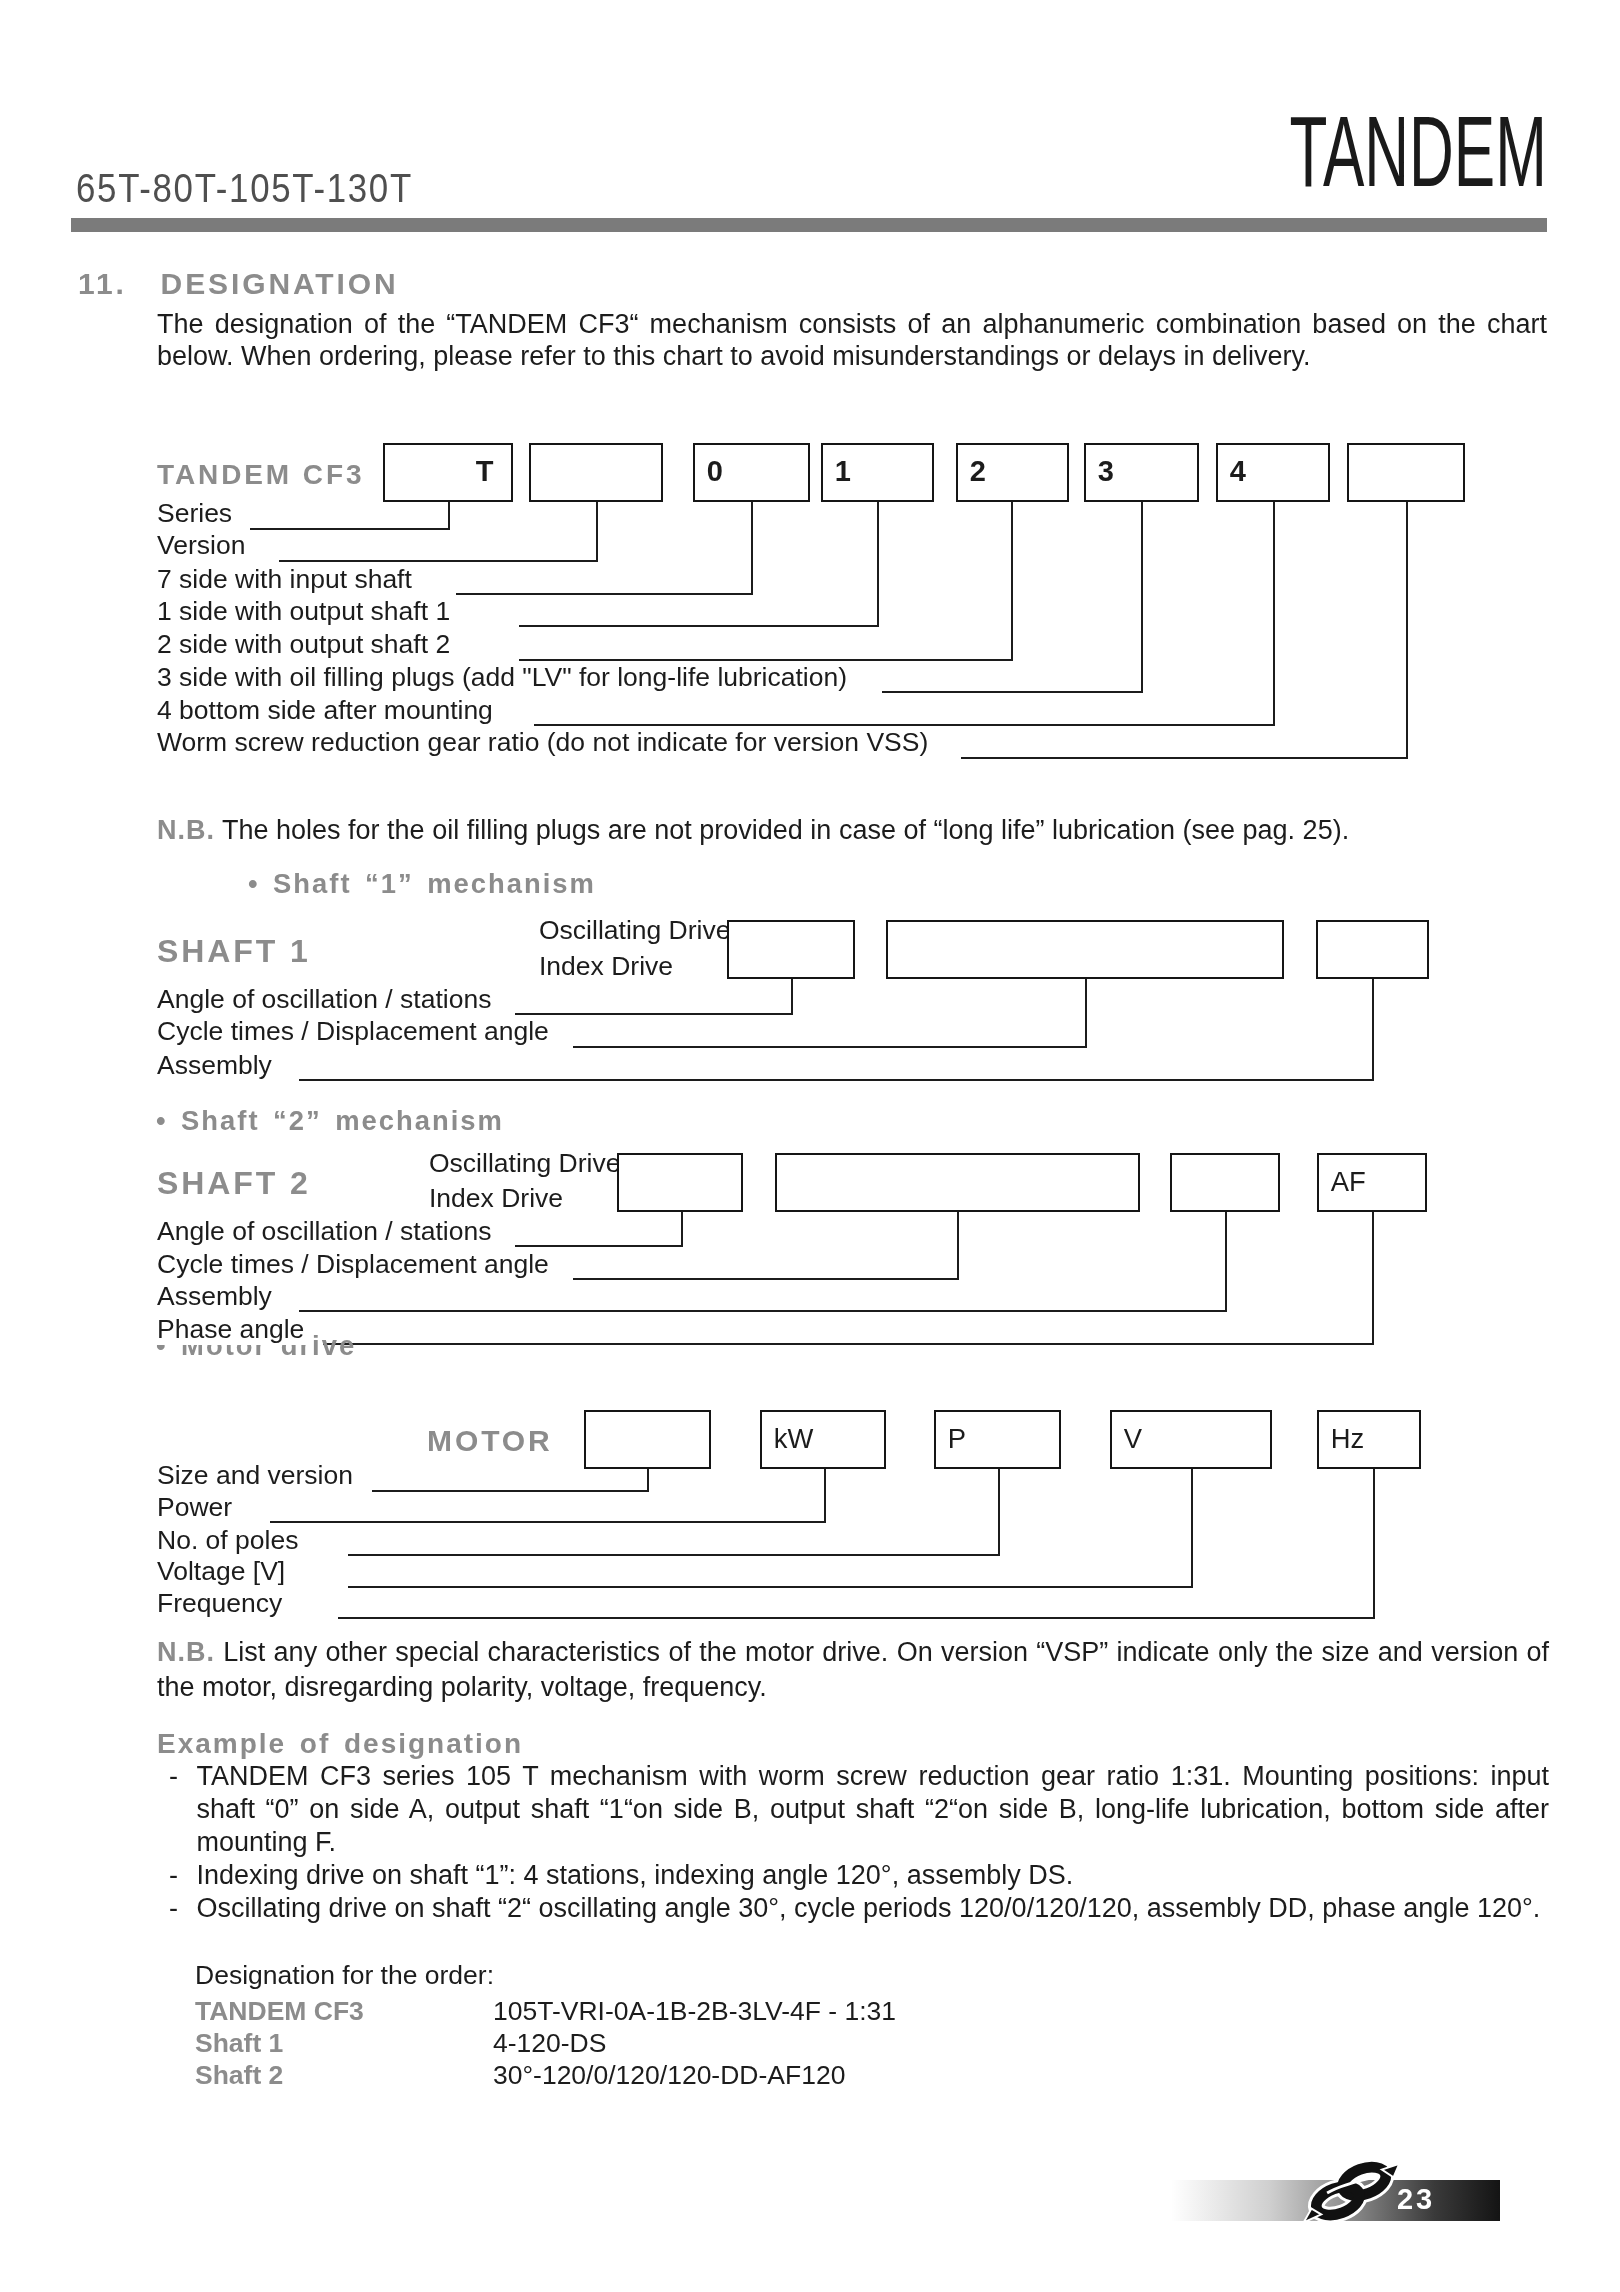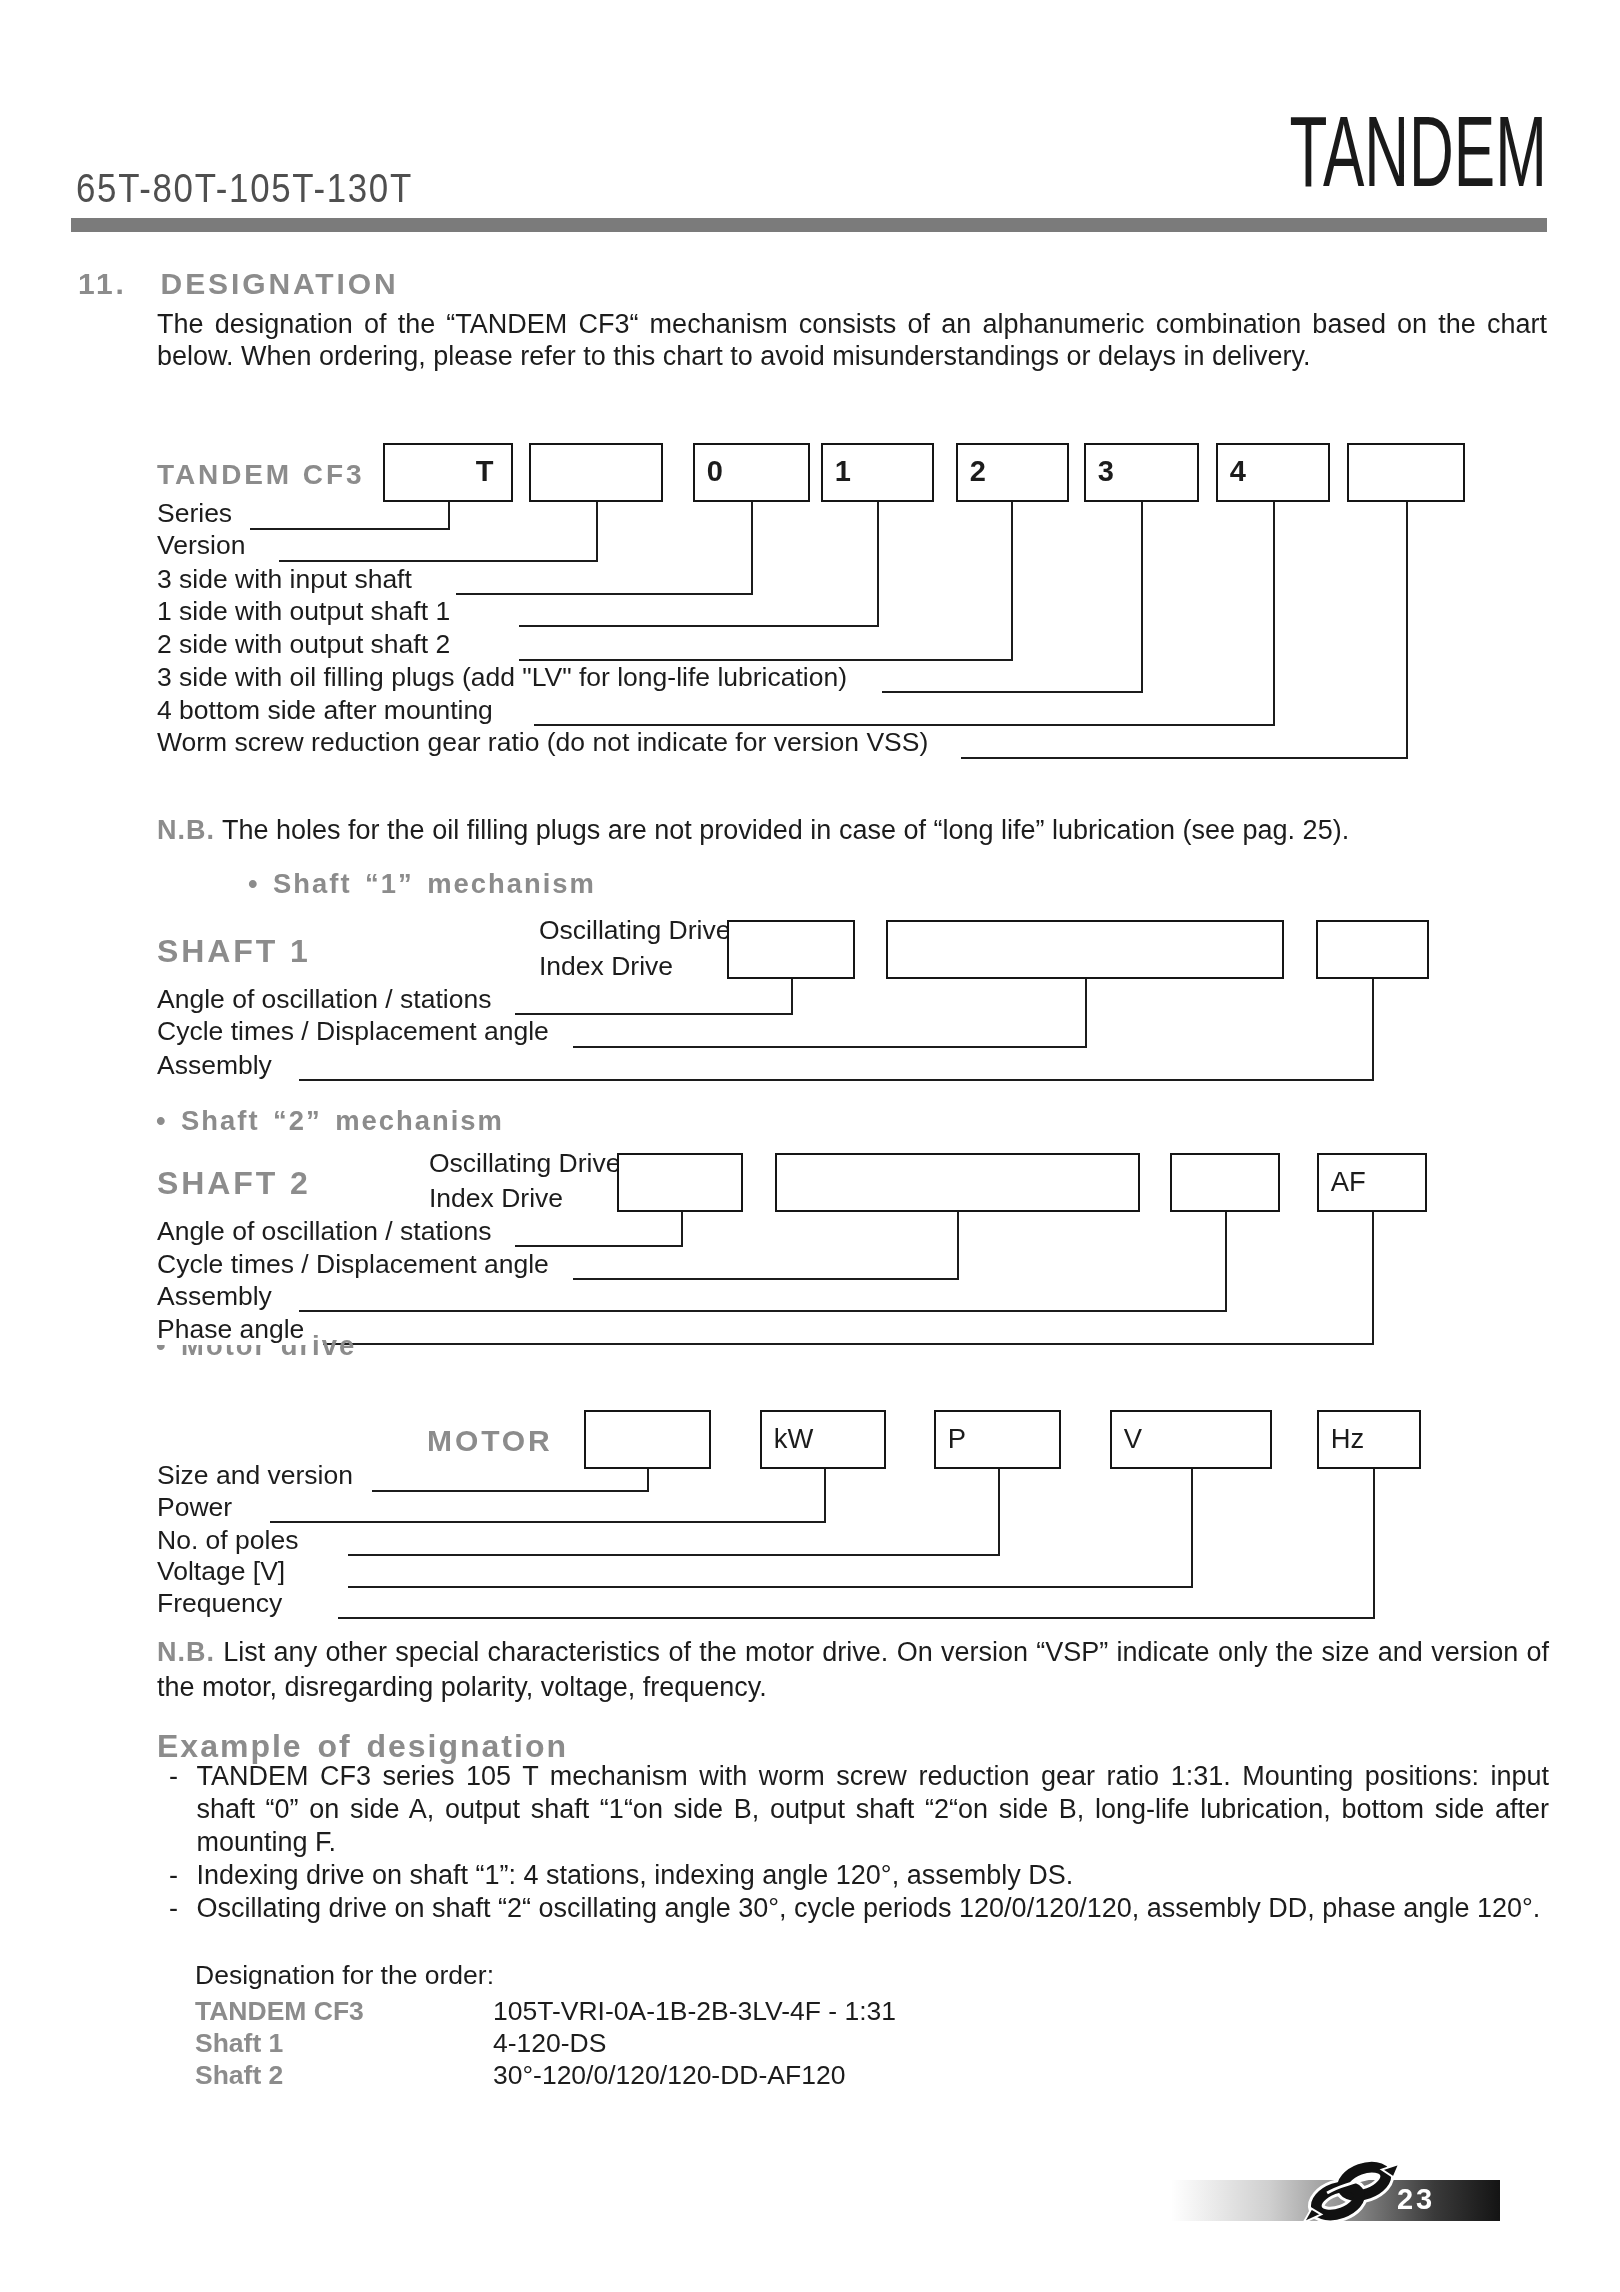--- a/index.html
+++ b/index.html
@@ -48,21 +48,21 @@
   <div class="bx" style="left:529px;top:443px;width:134px;"><span class="bv-digit"></span></div>
   <div class="bx" style="left:693px;top:443px;width:117px;"><span class="bv-digit">0</span></div>
   <div class="bx" style="left:821px;top:443px;width:113px;"><span class="bv-digit">1</span></div>
   <div class="bx" style="left:956px;top:443px;width:113px;"><span class="bv-digit">2</span></div>
   <div class="bx" style="left:1084px;top:443px;width:115px;"><span class="bv-digit">3</span></div>
   <div class="bx" style="left:1216px;top:443px;width:114px;"><span class="bv-digit">4</span></div>
   <div class="bx" style="left:1347px;top:443px;width:118px;"><span class="bv-digit"></span></div>
 
   <div class="lab" style="left:157px;top:498px;">Series</div>
   <div class="lab" style="left:157px;top:530px;">Version</div>
-  <div class="lab" style="left:157px;top:564px;">3 side with input shaft</div>
+  <div class="lab" style="left:157px;top:564px;">7 side with input shaft</div>
   <div class="lab" style="left:157px;top:596px;">1 side with output shaft 1</div>
   <div class="lab" style="left:157px;top:629px;">2 side with output shaft 2</div>
   <div class="lab" style="left:157px;top:662px;">3 side with oil filling plugs (add "LV" for long-life lubrication)</div>
   <div class="lab" style="left:157px;top:695px;">4 bottom side after mounting</div>
   <div class="lab" style="left:157px;top:727px;">Worm screw reduction gear ratio (do not indicate for version VSS)</div>
 
   <div class="c" style="left:250px;top:502px;width:198px;height:25.5px;"></div>
   <div class="c" style="left:279px;top:502px;width:317px;height:58px;"></div>
   <div class="c" style="left:456px;top:502px;width:295px;height:91px;"></div>
   <div class="c" style="left:519px;top:502px;width:358px;height:123px;"></div>
@@ -132,21 +132,21 @@
   <div class="c" style="left:270px;top:1469px;width:554px;height:52px;"></div>
   <div class="c" style="left:348px;top:1469px;width:650px;height:85px;"></div>
   <div class="c" style="left:348px;top:1469px;width:843px;height:117px;"></div>
   <div class="c" style="left:338px;top:1469px;width:1035px;height:148px;"></div>
 
   <div class="abs just" style="left:157px;top:1635px;width:1392px;font-size:27px;line-height:35px;">
     <span class="gh" style="letter-spacing:1px;">N.B.</span>
     <span>List any  other special characteristics of the motor drive. On version “VSP” indicate only the size and version of the motor, disregarding polarity, voltage, frequency.</span>
   </div>
 
-  <div class="bh" style="left:157px;top:1728px;font-size:32px;">Example of designation</div>
+  <div class="bh" style="left:157px;top:1728px;font-size:28px;">Example of designation</div>
 
   <div class="abs" style="left:169px;top:1760px;width:1380px;font-size:27px;line-height:33px;">
     <div class="exitem">
       <span class="exmark">-</span>
       <div class="extxt">TANDEM CF3 series 105 T mechanism with worm screw reduction gear ratio 1:31. Mounting positions: input shaft “0” on side A, output shaft “1“on side B, output shaft “2“on side B, long-life lubrication, bottom side after mounting F.</div>
     </div>
     <div class="exitem">
       <span class="exmark">-</span>
       <div class="extxt">Indexing drive on shaft “1”: 4 stations, indexing angle 120°, assembly DS.</div>
     </div>

